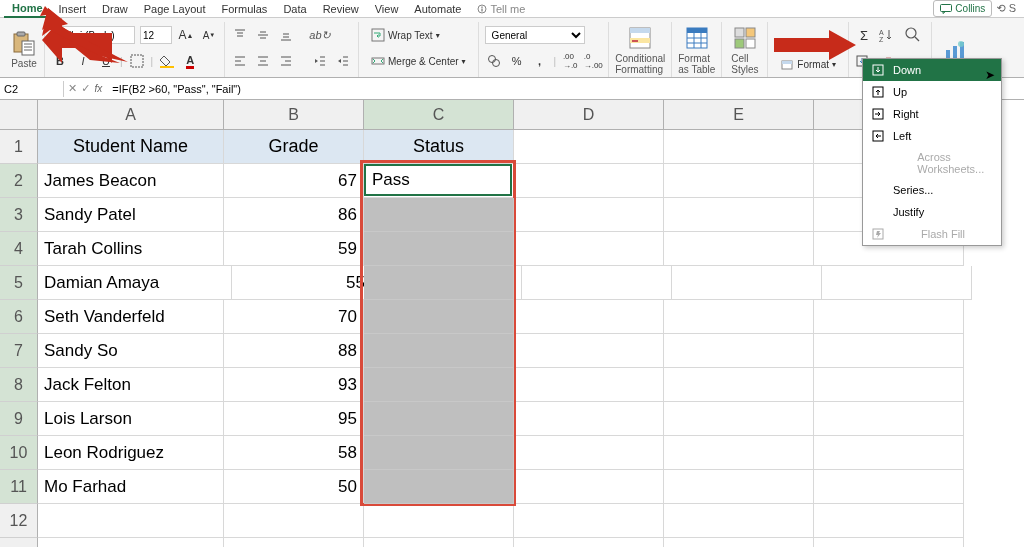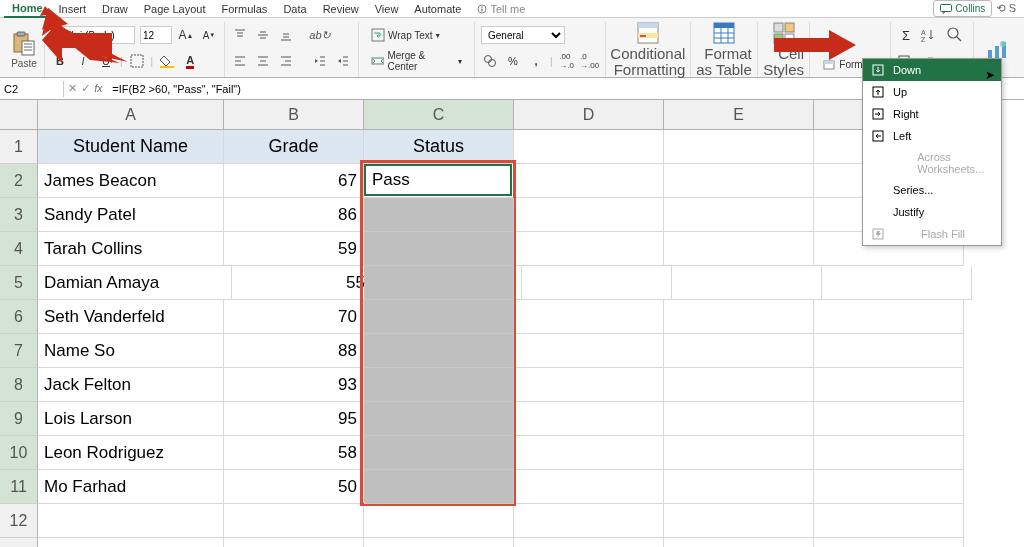--- a/index.html
+++ b/index.html
@@ -20,21 +20,21 @@
 .paste-label { font-size: 10px; color: #555; }
 
 .font-select { border: 1px solid #ccc; font-size: 10px; padding: 1px 2px; height: 18px; background: #fff; }
 .font-name { width: 84px; }
 .font-size { width: 32px; }
 .btn-small { width: 18px; height: 18px; display: inline-flex; align-items: center; justify-content: center; font-size: 11px; color: #333; cursor: pointer; }
 .btn-wide { padding: 2px 6px; height: 18px; display: inline-flex; align-items: center; gap: 3px; font-size: 10px; color: #333; cursor: pointer; }
 
 .vert-group { display: flex; flex-direction: column; align-items: center; justify-content: center; padding: 0 6px; border-right: 1px solid #ddd; min-width: 46px; }
 .vert-group .icon-img { width: 28px; height: 28px; display: flex; align-items: center; justify-content: center; }
-.vert-group .lbl { font-size: 15px; text-align: right; color: #555; line-height: 1.1; margin-top: 1px; }
+.vert-group .lbl { font-size: 10px; text-align: left; color: #555; line-height: 1.1; margin-top: 1px; }
 
 
 .formula-bar { height: 22px; display: flex; align-items: center; border-bottom: 1px solid #b0b0b0; font-size: 11px; }
 .name-box { width: 64px; padding: 2px 4px; border-right: 1px solid #ccc; }
 .fx-icons { display: flex; align-items: center; padding: 0 4px; gap: 4px; }
 .fx-label { font-style: italic; color: #666; font-size: 10px; }
 .formula-input { flex: 1; padding: 2px 6px; font-size: 11px; }
 
 
 .grid-area { position: relative; }
@@ -235,21 +235,21 @@
             <path d="M4 7 L2 5 M4 7 L2 9 M10 7 L12 5 M10 7 L12 9" stroke="#3a7"></path>
           </svg>
         <span>Merge &amp; Center</span> 
           <span style="font-size:8px;">▾</span>
       </span>
     </div>
   </div>
 
   <div class="ribbon-group">
     <div class="row">
-      <select class="font-select" style="width:84px;">
+      <select class="font-select" style="width:100px;">
         <option>General</option>
       </select>
     </div>
     <div class="row">
       <span class="btn-small">
           <svg width="14" height="14">
             <circle cx="5" cy="5" r="3.5" fill="none" stroke="#555"></circle>
             <circle cx="9" cy="9" r="3.5" fill="none" stroke="#555"></circle>
           </svg>
         </span>
@@ -440,21 +440,21 @@
       </div>
       <div class="cell-row">
         <div class="cell" style="width: 186px;">Seth Vanderfeld</div>
         <div class="cell right" style="width: 140px;">70</div>
         <div class="cell" style="width: 150px;"></div>
         <div class="cell" style="width: 150px;"></div>
         <div class="cell" style="width: 150px;"></div>
         <div class="cell" style="width: 150px;"></div>
       </div>
       <div class="cell-row">
-        <div class="cell" style="width: 186px;">Name So</div>
+        <div class="cell" style="width: 186px;">Sandy So</div>
         <div class="cell right" style="width: 140px;">88</div>
         <div class="cell" style="width: 150px;"></div>
         <div class="cell" style="width: 150px;"></div>
         <div class="cell" style="width: 150px;"></div>
         <div class="cell" style="width: 150px;"></div>
       </div>
       <div class="cell-row">
         <div class="cell" style="width: 186px;">Jack Felton</div>
         <div class="cell right" style="width: 140px;">93</div>
         <div class="cell" style="width: 150px;"></div>

